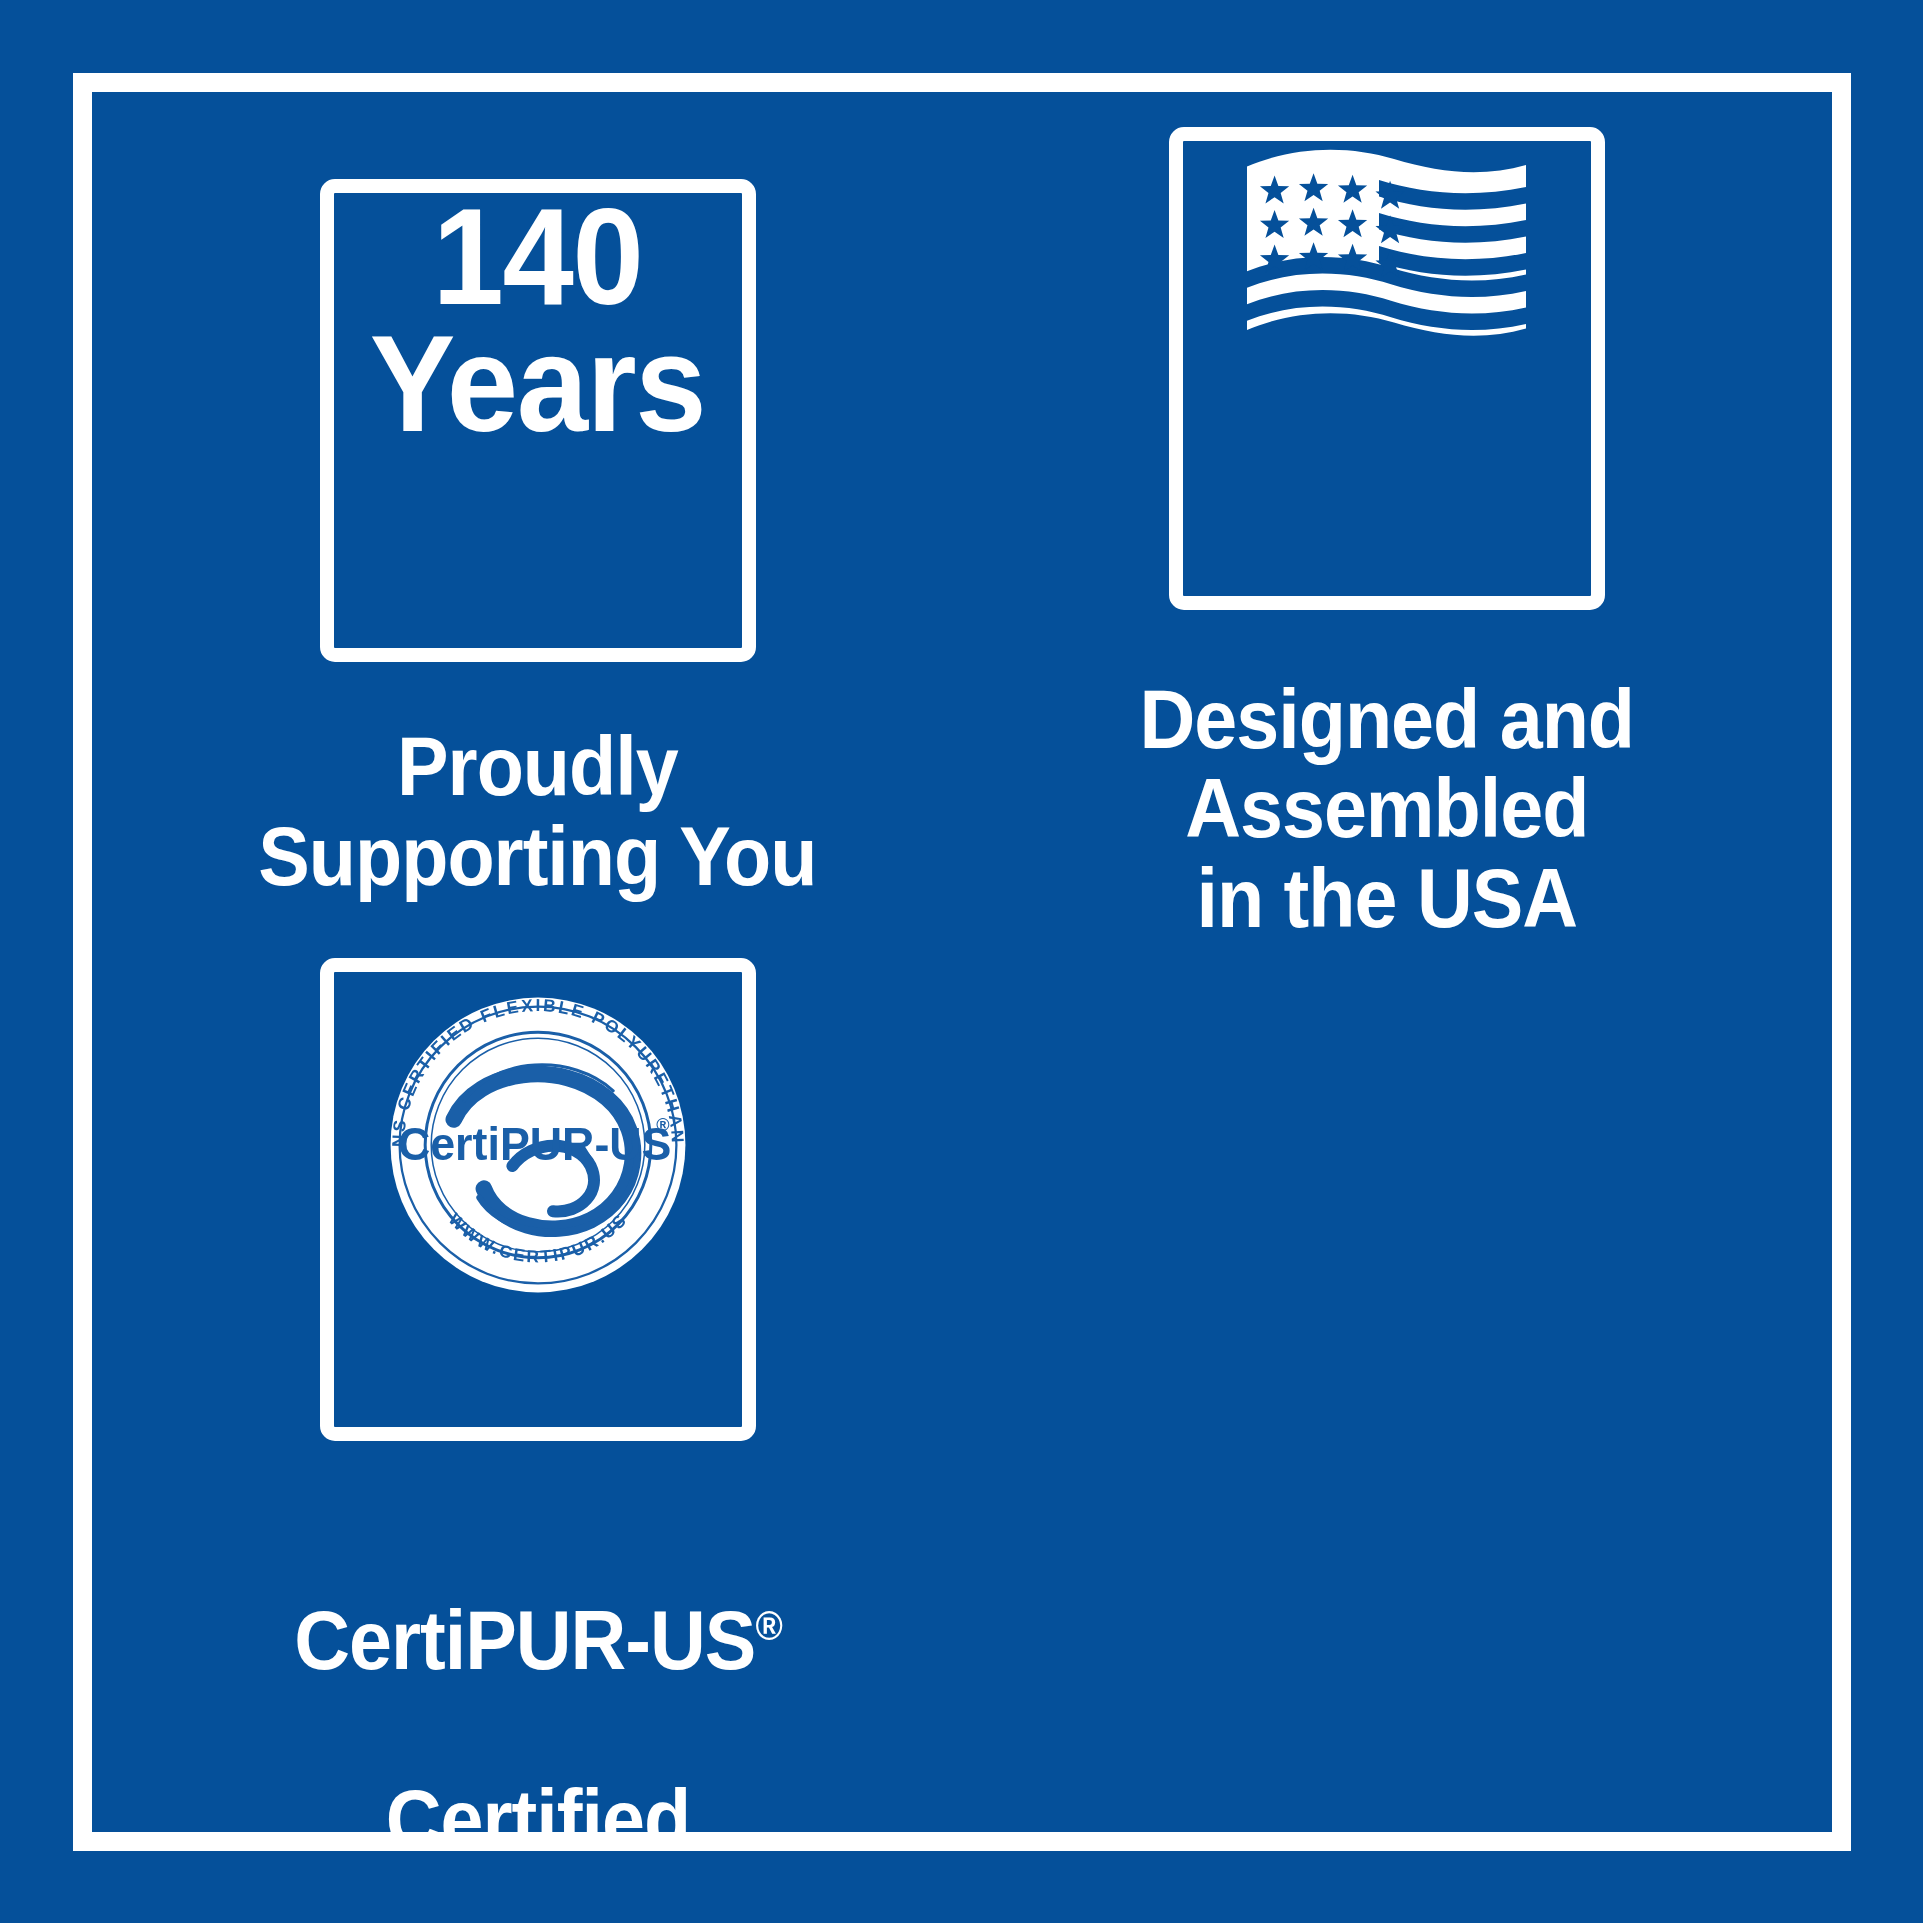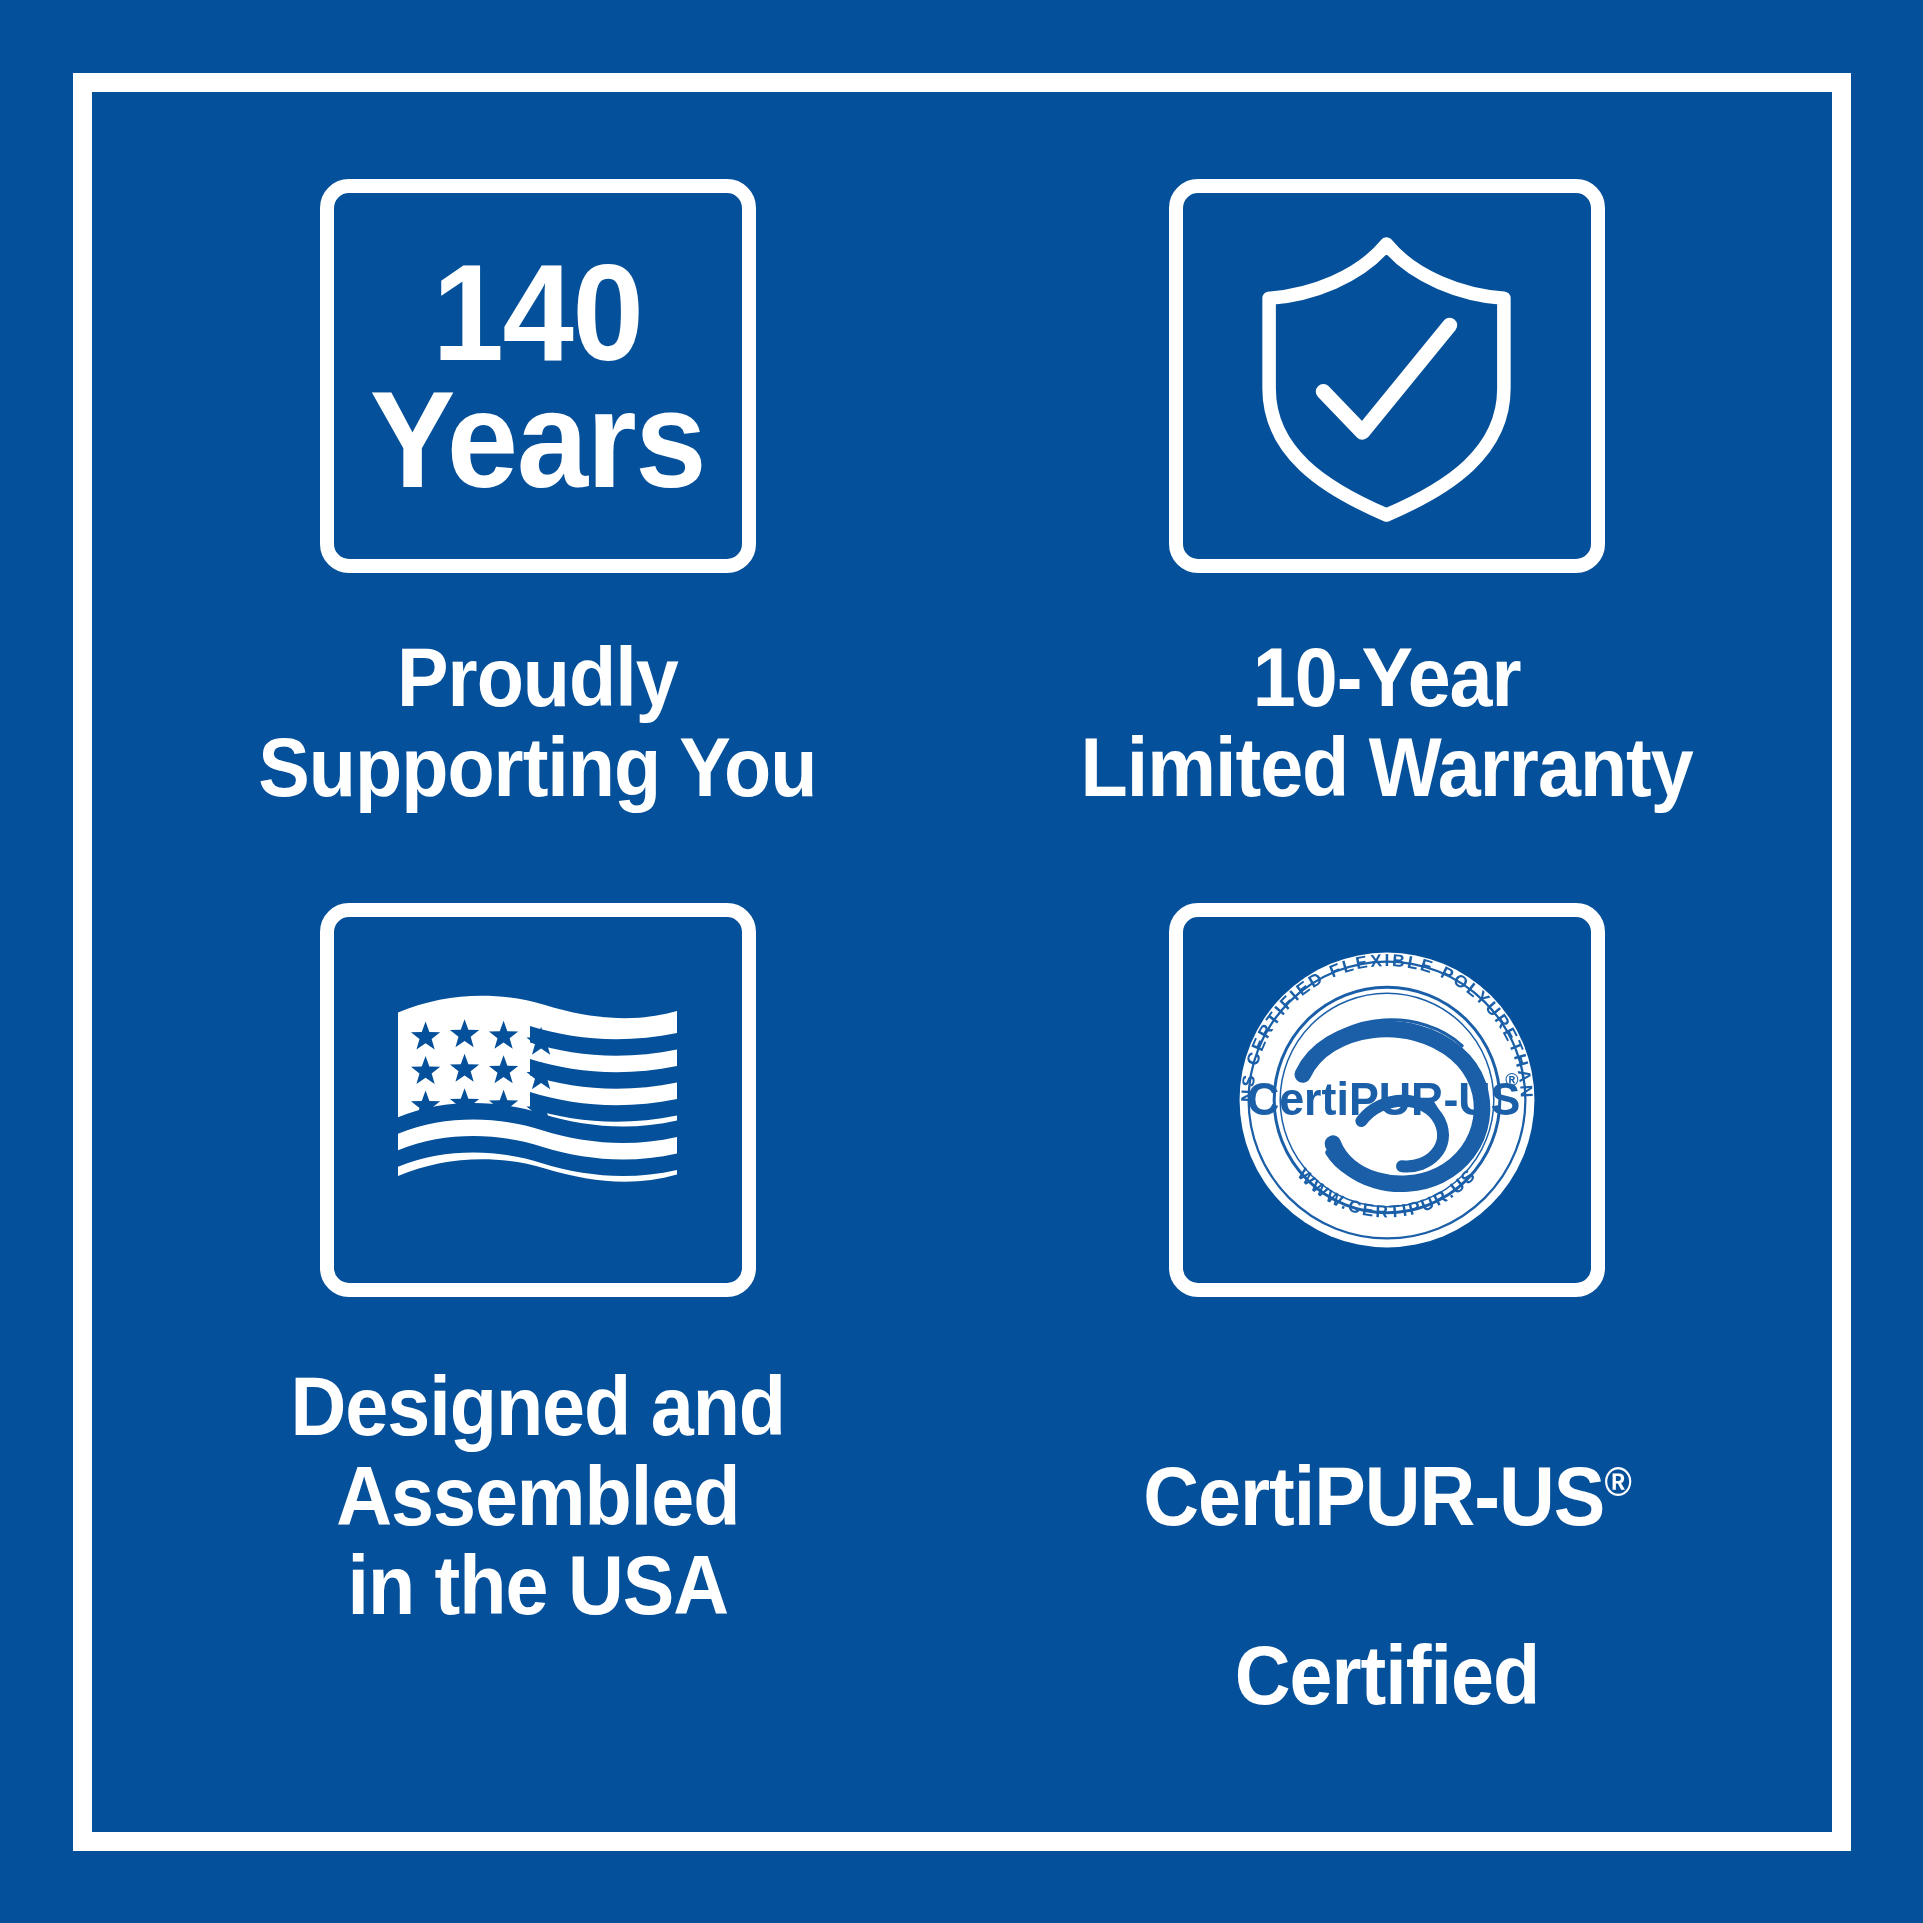--- a/index.html
+++ b/index.html
@@ -54,26 +54,26 @@
     flex-direction: column;
     align-items: center;
   }
 
   .feature-cell.row1 { padding-top: 66px; }
   .feature-cell.row2 { padding-top: 13.5px; }
 
   
   .icon-frame {
     width: 436px;
-    height: 394px;
+    height: 483px;
     border: 14.3px solid #ffffff;
-    border-radius: 29px;
+    border-radius: 15px;
     box-sizing: border-box;
     display: flex;
-    align-items: center;
+    align-items: flex-start;
     justify-content: center;
     position: relative;
     flex: none;
   }
 
   .years-stack {
     text-align: center;
     color: #ffffff;
     font-weight: bold;
     font-size: 138px;
@@ -125,38 +125,20 @@
       <div class="icon-frame">
         <div class="years-stack">
           <div>140</div>
           <div>Years</div>
         </div>
       </div>
       <div class="caption row1">Proudly
 Supporting You</div>
     </div>
 
-    <div class="feature-cell row1">
-      <div class="icon-frame">
-        <svg class="icon-svg" width="301" height="301" viewBox="0 0 200 200" aria-hidden="true">
-
-          <path d="M100 12
-                   C 118 34, 150 46, 178 48
-                   L 178 108
-                   C 178 150, 142 174, 100 192
-                   C 58 174, 22 150, 22 108
-                   L 22 48
-                   C 50 46, 82 34, 100 12 Z" fill="none" stroke="#ffffff" stroke-width="9" stroke-linejoin="round" stroke-linecap="round"></path>
-
-          <path d="M 58 110 L 84 137 L 142 66" fill="none" stroke="#ffffff" stroke-width="10" stroke-linecap="round" stroke-linejoin="round"></path>
-        </svg>
-      </div>
-      <div class="caption row1">10-Year
-Limited Warranty</div>
-    </div>
 
     <div class="feature-cell row2">
       <div class="icon-frame">
         <svg class="icon-svg" width="301" height="225" viewBox="0 0 400 300" aria-hidden="true">
           <defs>
 
             <clipPath id="flagClip">
               <path d="M14 34
                        C 80 6, 150 6, 210 24
                        C 272 43, 330 48, 386 32

